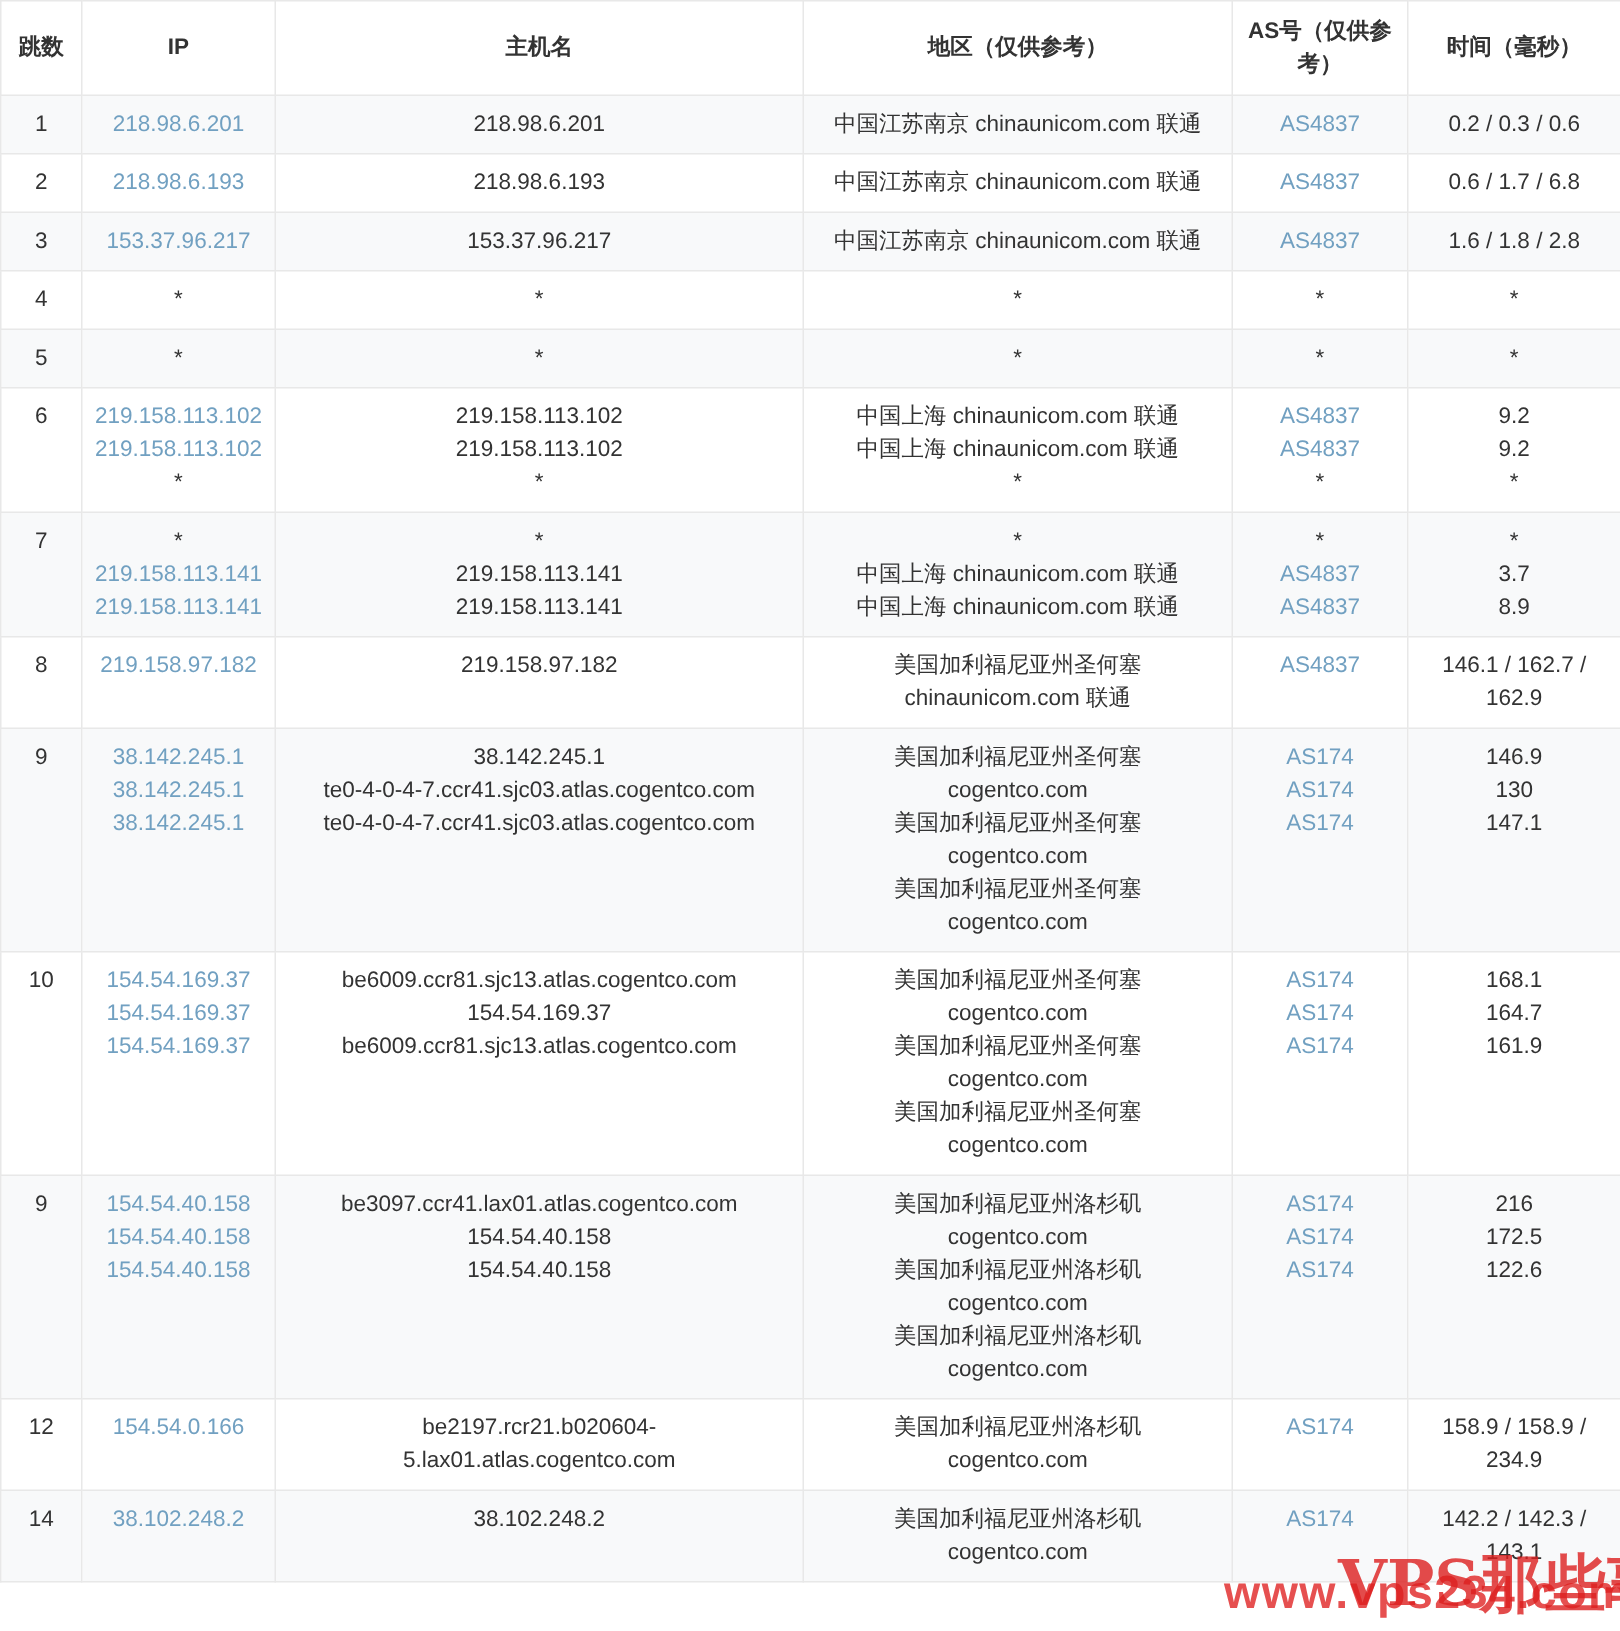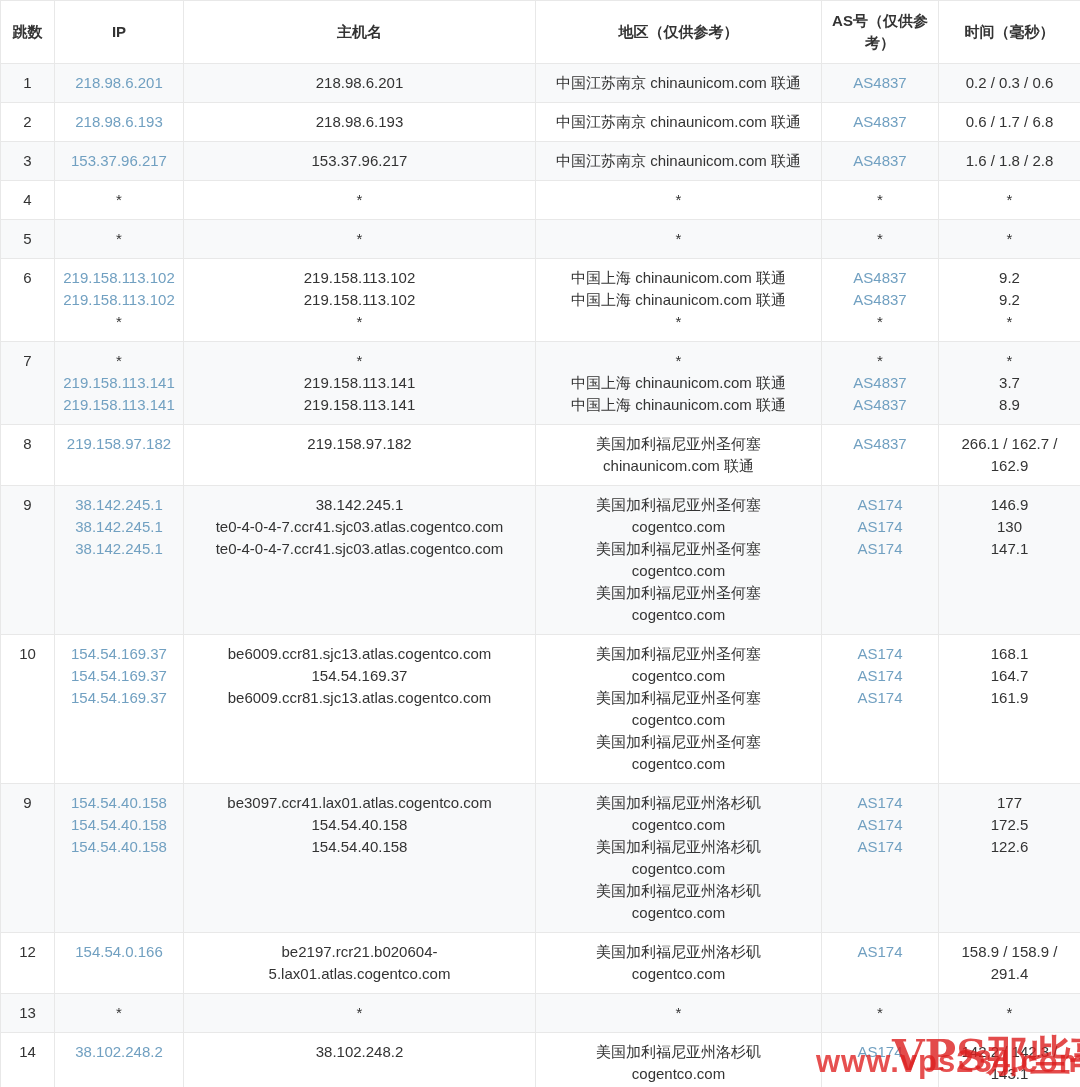--- a/index.html
+++ b/index.html
@@ -258,21 +258,21 @@
           <div class="line">219.158.97.182</div>
         </td>
         <td class="col-region">
           <div class="line">美国加利福尼亚州圣何塞</div>
           <div class="line">chinaunicom.com 联通</div>
         </td>
         <td class="col-asn">
           <div class="line"><span class="link">AS4837</span></div>
         </td>
         <td class="col-time">
-          <div class="line">266.1 / 162.7 /</div>
+          <div class="line">146.1 / 162.7 /</div>
           <div class="line">162.9</div>
         </td>
       </tr>
       <tr>
         <td class="col-hop">
           <div class="line">9</div>
         </td>
         <td class="col-ip">
           <div class="line"><span class="link">38.142.245.1</span></div>
           <div class="line"><span class="link">38.142.245.1</span></div>
@@ -356,21 +356,21 @@
           <div class="line">cogentco.com</div>
           <div class="line">美国加利福尼亚州洛杉矶</div>
           <div class="line">cogentco.com</div>
         </td>
         <td class="col-asn">
           <div class="line"><span class="link">AS174</span></div>
           <div class="line"><span class="link">AS174</span></div>
           <div class="line"><span class="link">AS174</span></div>
         </td>
         <td class="col-time">
-          <div class="line">177</div>
+          <div class="line">216</div>
           <div class="line">172.5</div>
           <div class="line">122.6</div>
         </td>
       </tr>
       <tr>
         <td class="col-hop">
           <div class="line">12</div>
         </td>
         <td class="col-ip">
           <div class="line"><span class="link">154.54.0.166</span></div>
@@ -381,41 +381,21 @@
         </td>
         <td class="col-region">
           <div class="line">美国加利福尼亚州洛杉矶</div>
           <div class="line">cogentco.com</div>
         </td>
         <td class="col-asn">
           <div class="line"><span class="link">AS174</span></div>
         </td>
         <td class="col-time">
           <div class="line">158.9 / 158.9 /</div>
-          <div class="line">291.4</div>
-        </td>
-      </tr>
-      <tr>
-        <td class="col-hop">
-          <div class="line">13</div>
-        </td>
-        <td class="col-ip">
-          <div class="line">*</div>
-        </td>
-        <td class="col-host">
-          <div class="line">*</div>
-        </td>
-        <td class="col-region">
-          <div class="line">*</div>
-        </td>
-        <td class="col-asn">
-          <div class="line">*</div>
-        </td>
-        <td class="col-time">
-          <div class="line">*</div>
+          <div class="line">234.9</div>
         </td>
       </tr>
       <tr>
         <td class="col-hop">
           <div class="line">14</div>
         </td>
         <td class="col-ip">
           <div class="line"><span class="link">38.102.248.2</span></div>
         </td>
         <td class="col-host">

